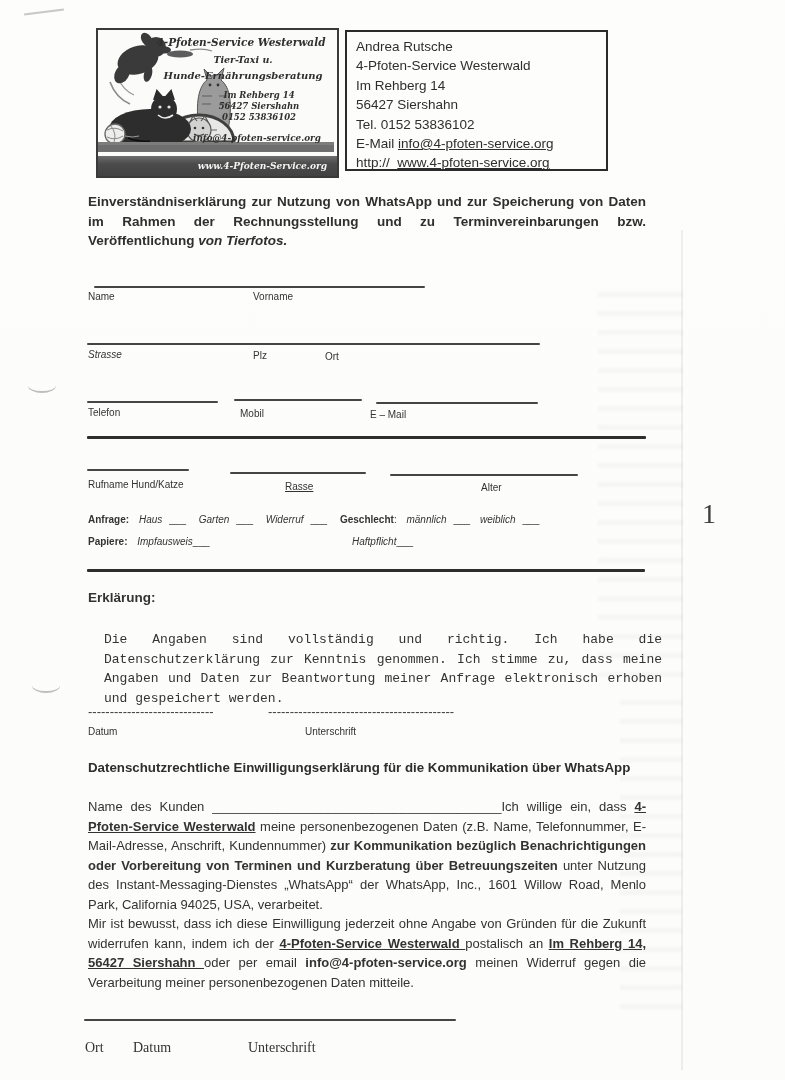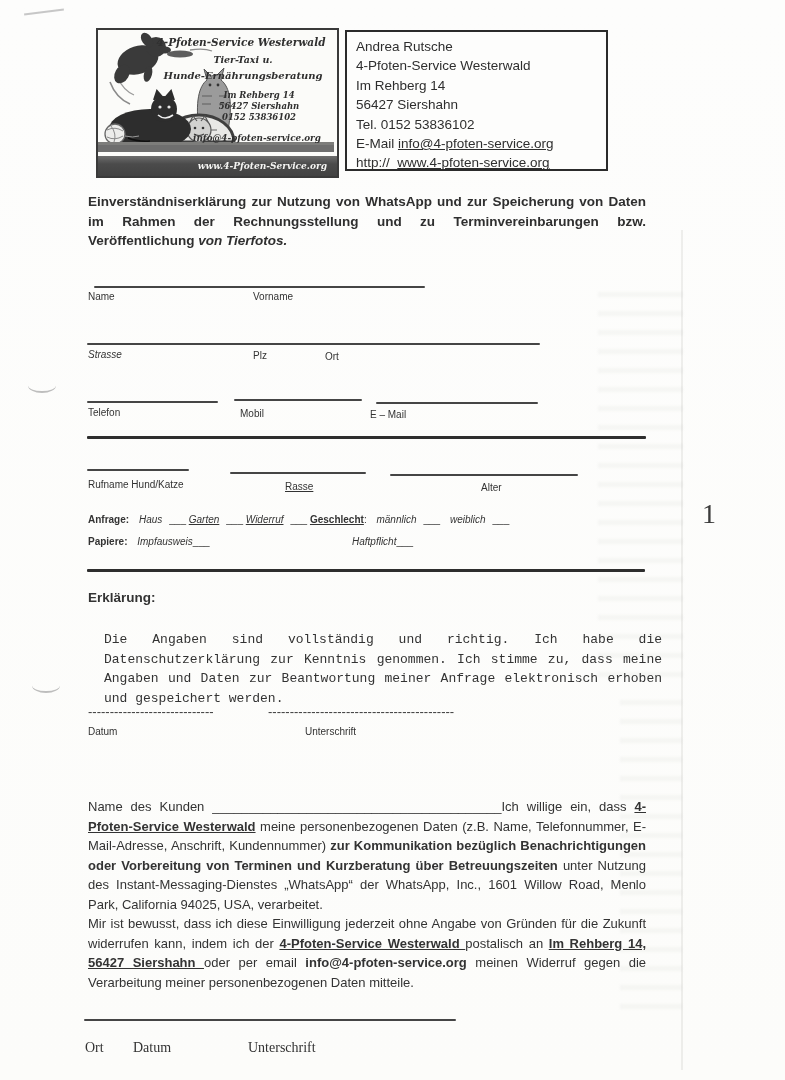--- a/index.html
+++ b/index.html
@@ -24,21 +24,21 @@
   .card-strip span{color:#f4f4f2;font-family:"DejaVu Serif",serif;font-style:italic;font-weight:bold;font-size:9px;}
   
   .punch-arc{position:absolute;width:28px;height:13px;border:0;border-bottom:2px solid #a9a9a9;border-radius:50%;opacity:.75;}
   .diag-mark{position:absolute;width:40px;height:2px;background:#b9b9b9;transform:rotate(-7deg);opacity:.8;}
   .bleed{position:absolute;filter:blur(1.6px);opacity:.5;
          background:repeating-linear-gradient(180deg,rgba(148,152,138,.14) 0 5px,rgba(0,0,0,0) 5px 19px);}
   .vstreak{position:absolute;width:2px;background:rgba(130,130,125,.12);}
   .dash-ln{font-size:13px;letter-spacing:0;color:#3a3a3a;white-space:nowrap;}
   .serif{font-family:"Liberation Serif",serif;}
   .pagenum{font-family:"Liberation Serif",serif;font-size:28px;color:#3c3c3c;}
-  .gap1{text-decoration:underline;}
+  .gap1{margin-left:10px;}
   .gap2{margin-left:7px;margin-top:36px;}
 </style>
 </head>
 <body>
 
 <div class="page">
 
   <div class="diag-mark" style="left:24px;top:11px;"></div>
   <div class="punch-arc" style="left:28px;top:378px;"></div>
   <div class="punch-arc" style="left:32px;top:678px;"></div>
@@ -171,20 +171,21 @@
   <div class="thick" style="left:87px;top:569px;width:558px;"></div>
 
   <div class="abs lbl b" style="left:88px;top:590px;font-size:13.5px;">Erklärung:</div>
   <div class="abs jus body-txt" style="left:104px;top:630px;width:558px;font-family:Liberation Mono, monospace;">Die Angaben sind vollständig und richtig. Ich habe die Datenschutzerklärung zur Kenntnis genommen. Ich stimme zu, dass meine Angaben und Daten zur Beantwortung meiner Anfrage elektronisch erhoben und gespeichert werden.</div>
 
   <div class="abs dash-ln" style="left:88px;top:704px;">-----------------------------</div>
   <div class="abs dash-ln" style="left:268px;top:704px;">-------------------------------------------</div>
   <span class="abs lbl" style="left:88px;top:726px;">Datum</span>
   <span class="abs lbl" style="left:305px;top:726px;">Unterschrift</span>
 
+  <div class="abs jus b" style="left:88px;top:760px;width:558px;font-size:13.3px;color:#2e2e2e;">Datenschutzrechtliche Einwilligungserklärung für die Kommunikation über WhatsApp</div>
 
   <div class="abs jus body-txt" style="left:88px;top:797px;width:558px;">
     <span>Name des Kunden </span><span>________________________________________</span><span>Ich willige ein, dass </span><span class="b u">4-Pfoten-Service Westerwald</span><span> meine personenbezogenen Daten (z.B. Name, Telefonnummer, E-Mail-Adresse, Anschrift, Kundennummer) </span><span class="b">zur Kommunikation bezüglich Benachrichtigungen oder Vorbereitung von Terminen und Kurzberatung über Betreuungszeiten</span><span> unter Nutzung des Instant-Messaging-Dienstes „WhatsApp“ der WhatsApp, Inc., 1601 Willow Road, Menlo Park, California 94025, USA, verarbeitet.</span><br>
     <span>Mir ist bewusst, dass ich diese Einwilligung jederzeit ohne Angabe von Gründen für die Zukunft widerrufen kann, indem ich der </span><span class="b u">4-Pfoten-Service Westerwald </span><span>postalisch an </span><span class="b u">Im Rehberg 14, 56427 Siershahn </span><span>oder per email </span><span class="b">info@4-pfoten-service.org</span><span> meinen Widerruf gegen die Verarbeitung meiner personenbezogenen Daten mitteile.</span>
   </div>
 
   <div class="line" style="left:84px;top:1019px;width:372px;"></div>
   <span class="abs serif" style="left:85px;top:1040px;font-size:14px;">Ort</span>
   <span class="abs serif" style="left:133px;top:1040px;font-size:14px;">Datum</span>
   <span class="abs serif" style="left:248px;top:1040px;font-size:14px;">Unterschrift</span>

